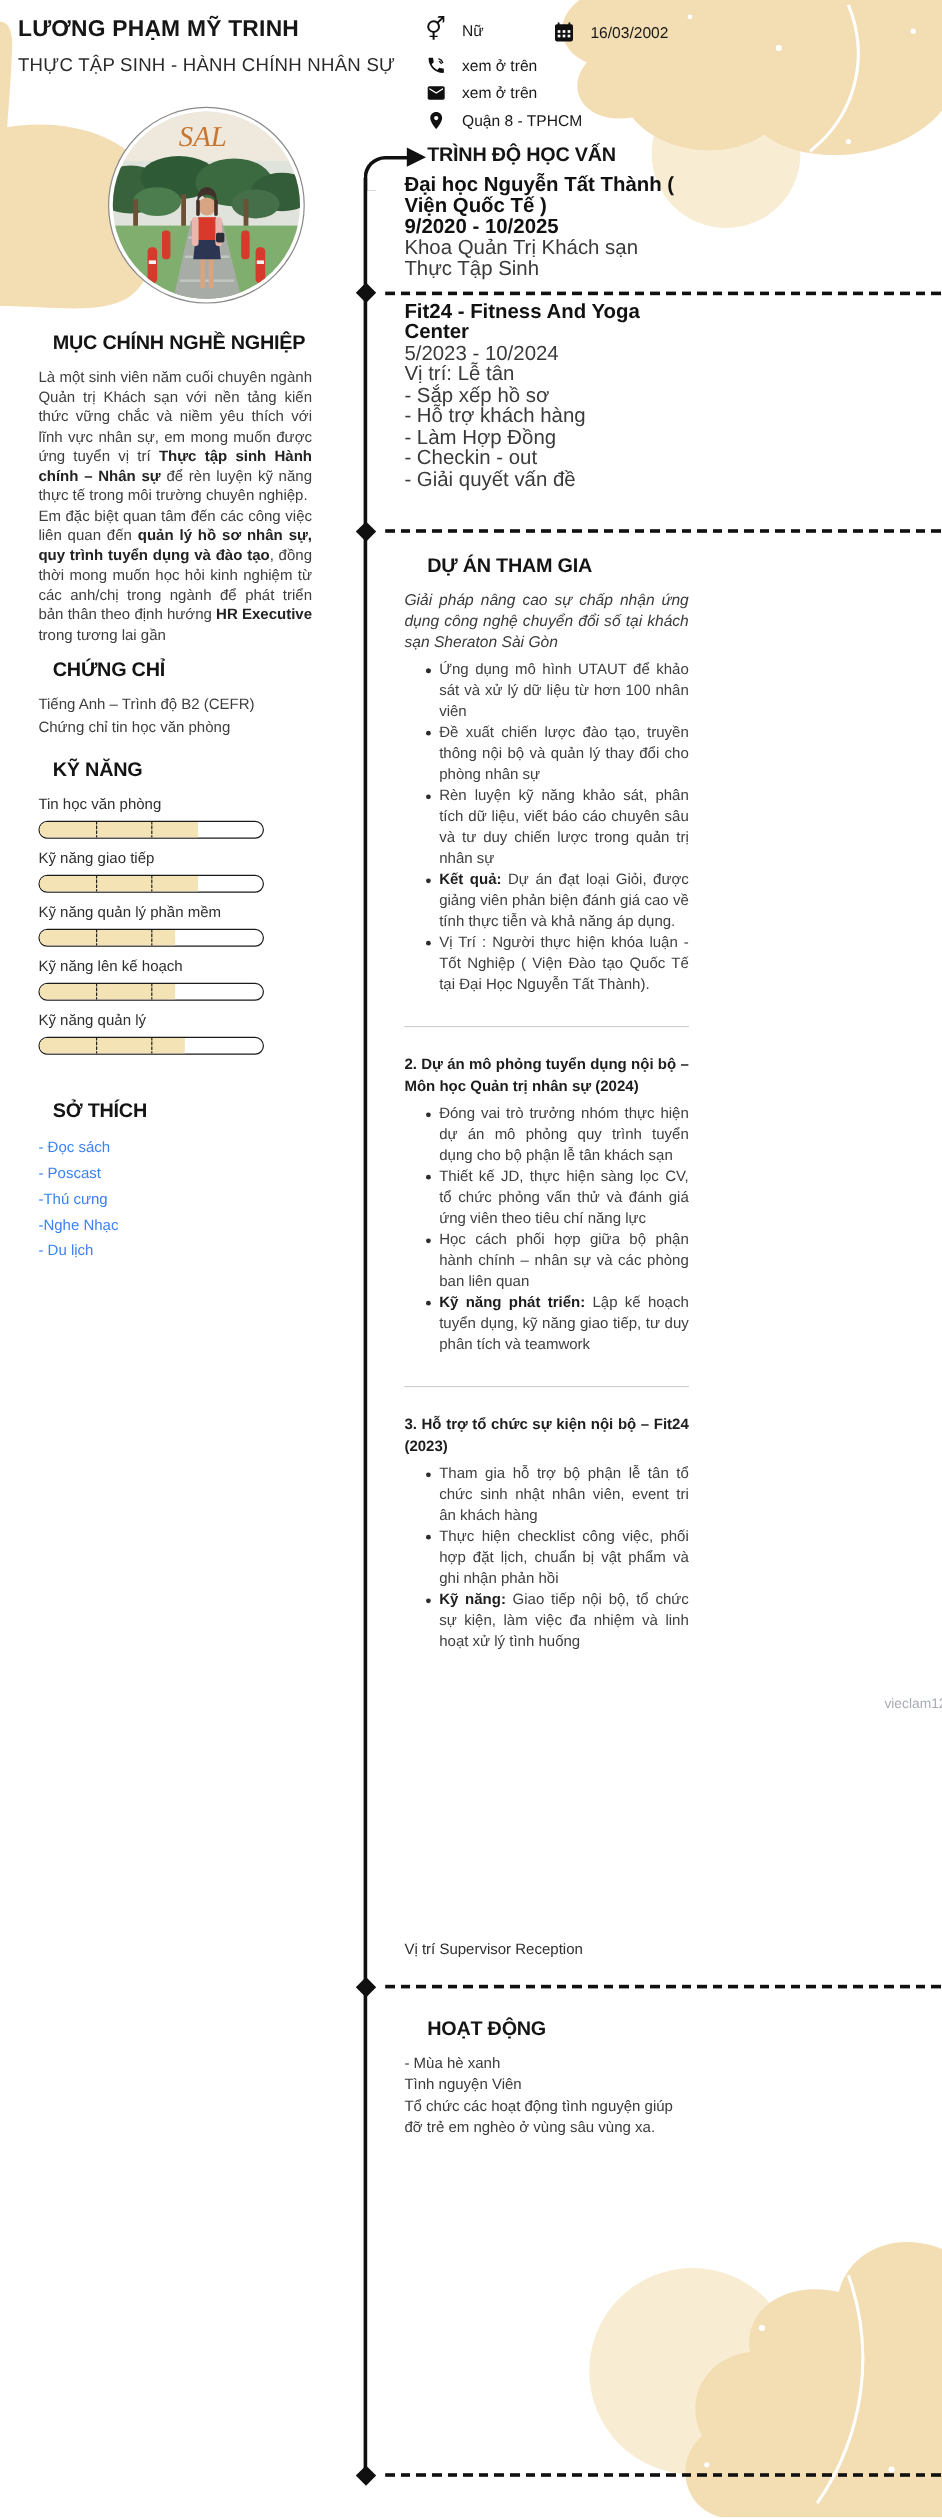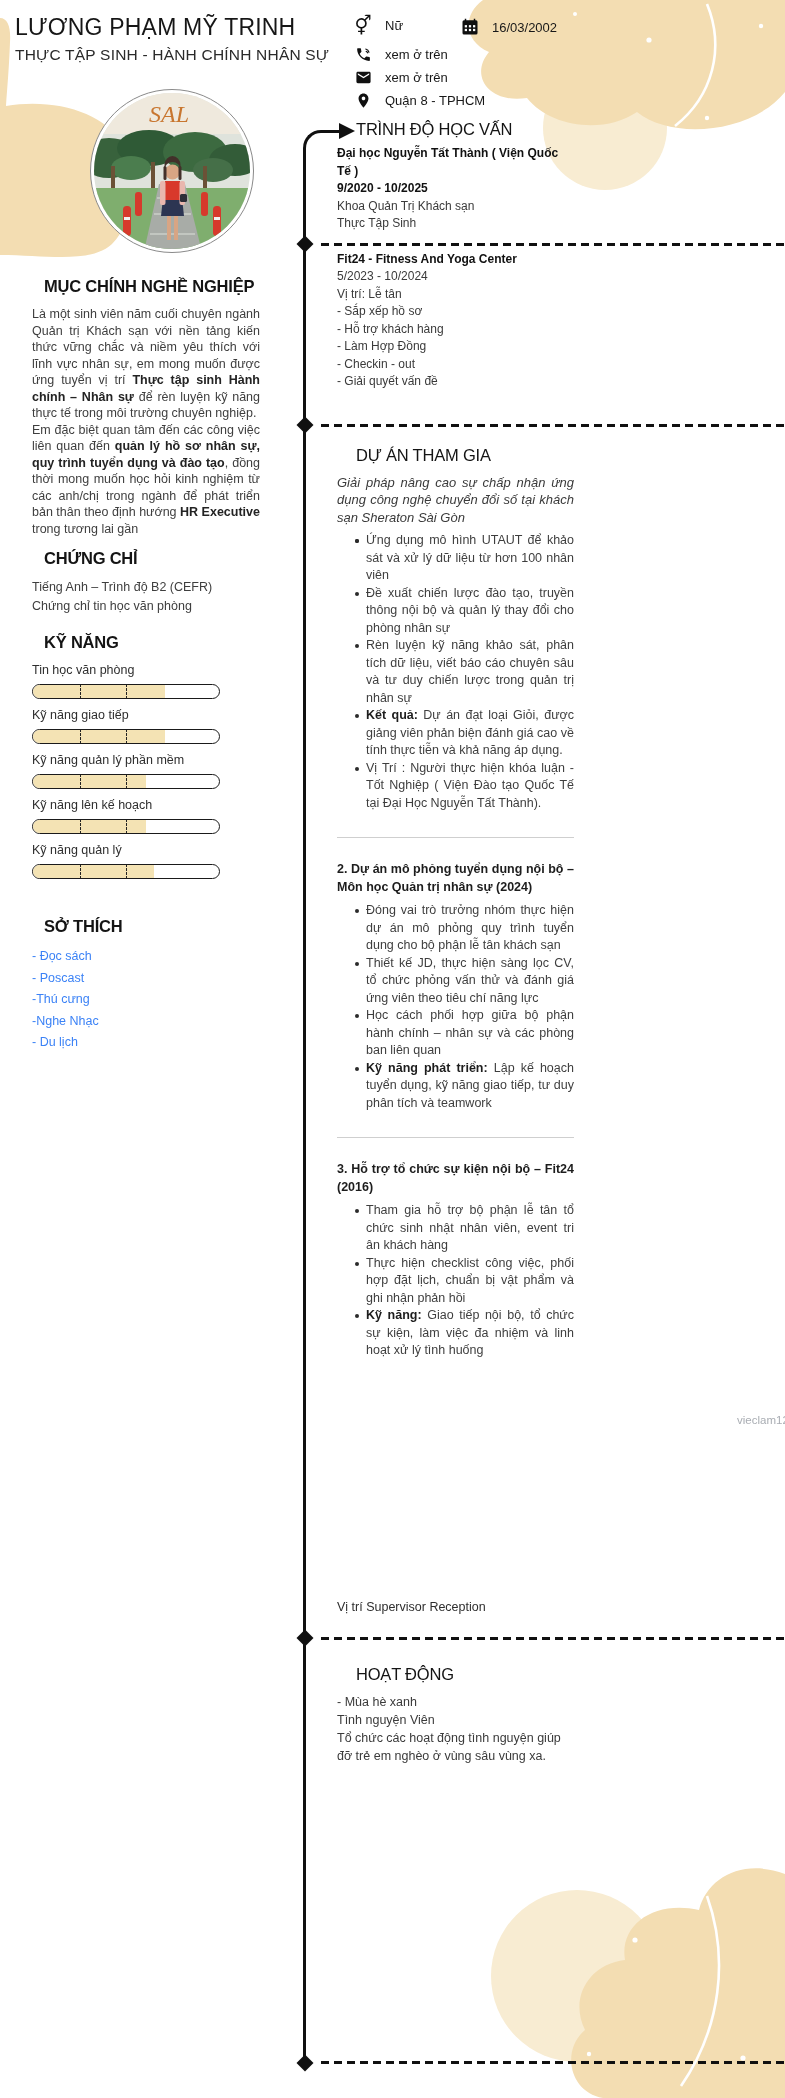--- a/index.html
+++ b/index.html
@@ -1,20 +1,20 @@
 <!DOCTYPE html>
 <html><head>
 <meta charset="utf-8">
 <style>
   html,body{margin:0;padding:0;background:#fff;}
   #page{position:relative;width:785px;height:2098px;background:#ffffff;overflow:hidden;
         font-family:"Liberation Sans","DejaVu Sans",sans-serif;color:#3e3e3e;}
   svg{display:block;}
   
-  .name{position:absolute;left:15px;top:14px;font-size:23px;font-weight:400;color:#161616;letter-spacing:.2px;}
+  .name{position:absolute;left:15px;top:14px;font-size:19px;font-weight:700;color:#161616;letter-spacing:.2px;}
   .subtitle{position:absolute;left:15px;top:46px;font-size:15.5px;color:#2a2a2a;letter-spacing:.2px;}
   .crow{position:absolute;display:flex;align-items:center;gap:13px;font-size:13px;color:#181818;}
   .crow .ic{width:18px;height:18px;display:flex;align-items:center;justify-content:center;}
   .crow .glyph{font-size:19px;font-weight:700;color:#101010;line-height:1;}
   #crow-gender{left:354px;top:16px}
   #crow-phone{left:354px;top:45px}
   #crow-email{left:354px;top:68px}
   #crow-address{left:354px;top:91px}
   #crow-dob{left:461px;top:18px}
   
@@ -37,24 +37,24 @@
   .lh-cert{margin-top:12px;}
   .lh-skill{margin-top:17px;}
   .skill-label{font-size:12.5px;line-height:16px;color:#2e2e2e;margin:8px 0 6px 0;}
   .bar{position:relative;width:186px;height:13px;border:1.4px solid #1a1a1a;border-radius:8px;background:#fff;overflow:hidden;}
   .bar .fill{position:absolute;left:0;top:0;bottom:0;background:#f4e3b4;}
   .bar .tick{position:absolute;top:-1px;bottom:-1px;width:0;border-left:1.6px dashed #222;}
   .lh-hobby{margin-top:38px;}
   .hobby-list .line{font-size:12.5px;line-height:21.5px;color:#3b82f6;}
   
   .right-col{position:absolute;left:304px;top:0;width:481px;z-index:2;}
-  .rh{font-size:16.5px;font-weight:400;color:#141414;letter-spacing:-.2px;padding-left:52px;margin:0 0 9px 0;}
+  .rh{font-size:16.5px;font-weight:700;color:#141414;letter-spacing:-.2px;padding-left:52px;margin:0 0 9px 0;}
   .rh-edu{margin-top:120px;margin-bottom:6px;}
   .rtext{width:237px;margin-left:33px;}
-  .rtext .line{font-size:12px;line-height:17.5px;color:#3a3a3a;}
+  .rtext .line{font-size:17px;line-height:17.5px;color:#3a3a3a;}
   .rtext .line b{color:#111;}
   .sep{position:relative;height:13px;}
   .sep .dash{position:absolute;left:17px;right:0;top:5px;height:3px;
              background:repeating-linear-gradient(90deg,#101010 0 8px,transparent 8px 13px);}
   .sep .dia{position:absolute;left:-5.5px;top:.5px;width:12px;height:12px;background:#101010;transform:rotate(45deg);}
   #sep-1{margin-top:5px;}
   #sep-2{margin-top:28px;}
   #sep-3{margin-top:18px;}
   .rh-exp{margin-top:14px;}
   .rh-proj{margin-top:14px;}
@@ -298,21 +298,21 @@
         </ul>
         <div class="pdivider"></div>
         <div class="ptitle">2. Dự án mô phỏng tuyển dụng nội bộ – Môn học Quản trị nhân sự (2024)</div>
         <ul class="bullets">
           <li><span class="blt"></span><span>Đóng vai trò trưởng nhóm thực hiện dự án mô phỏng quy trình tuyển dụng cho bộ phận lễ tân khách sạn</span></li>
           <li><span class="blt"></span><span>Thiết kế JD, thực hiện sàng lọc CV, tổ chức phỏng vấn thử và đánh giá ứng viên theo tiêu chí năng lực</span></li>
           <li><span class="blt"></span><span>Học cách phối hợp giữa bộ phận hành chính – nhân sự và các phòng ban liên quan</span></li>
           <li><span class="blt"></span><b>Kỹ năng phát triển:</b><span> Lập kế hoạch tuyển dụng, kỹ năng giao tiếp, tư duy phân tích và teamwork</span></li>
         </ul>
         <div class="pdivider"></div>
-        <div class="ptitle">3. Hỗ trợ tổ chức sự kiện nội bộ – Fit24 (2016)</div>
+        <div class="ptitle">3. Hỗ trợ tổ chức sự kiện nội bộ – Fit24 (2023)</div>
         <ul class="bullets">
           <li><span class="blt"></span><span>Tham gia hỗ trợ bộ phận lễ tân tổ chức sinh nhật nhân viên, event tri ân khách hàng</span></li>
           <li><span class="blt"></span><span>Thực hiện checklist công việc, phối hợp đặt lịch, chuẩn bị vật phẩm và ghi nhận phản hồi</span></li>
           <li><span class="blt"></span><b>Kỹ năng:</b><span> Giao tiếp nội bộ, tổ chức sự kiện, làm việc đa nhiệm và linh hoạt xử lý tình huống</span></li>
         </ul>
       </div>
 
     <div class="rtext pos-note">Vị trí  Supervisor Reception</div>
 
     <div class="sep" id="sep-3">

